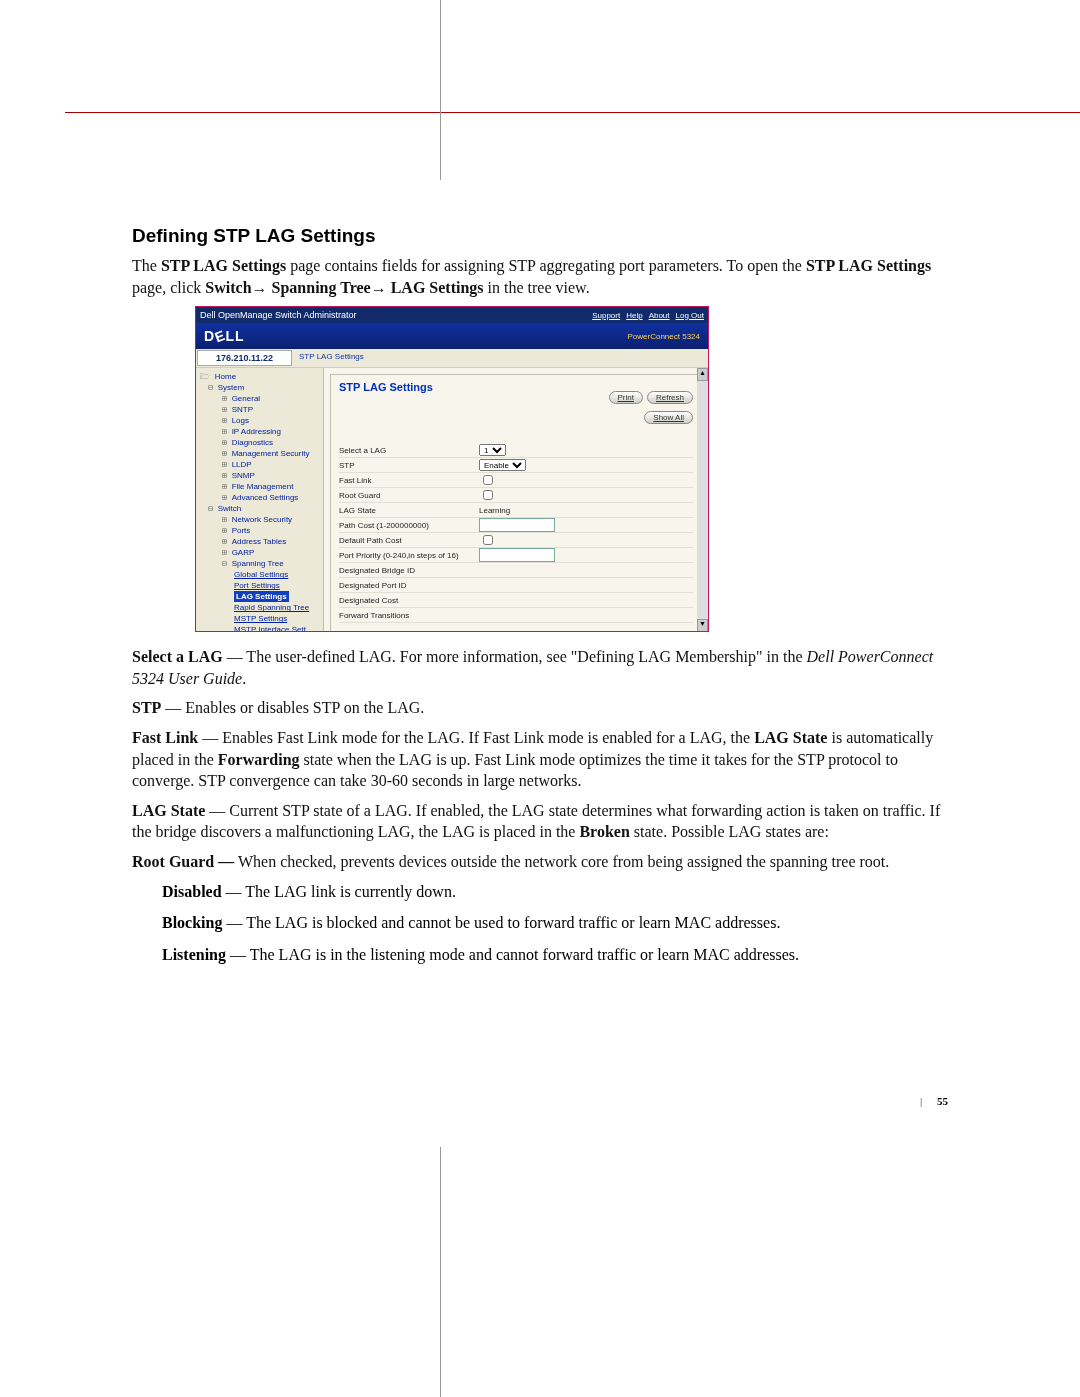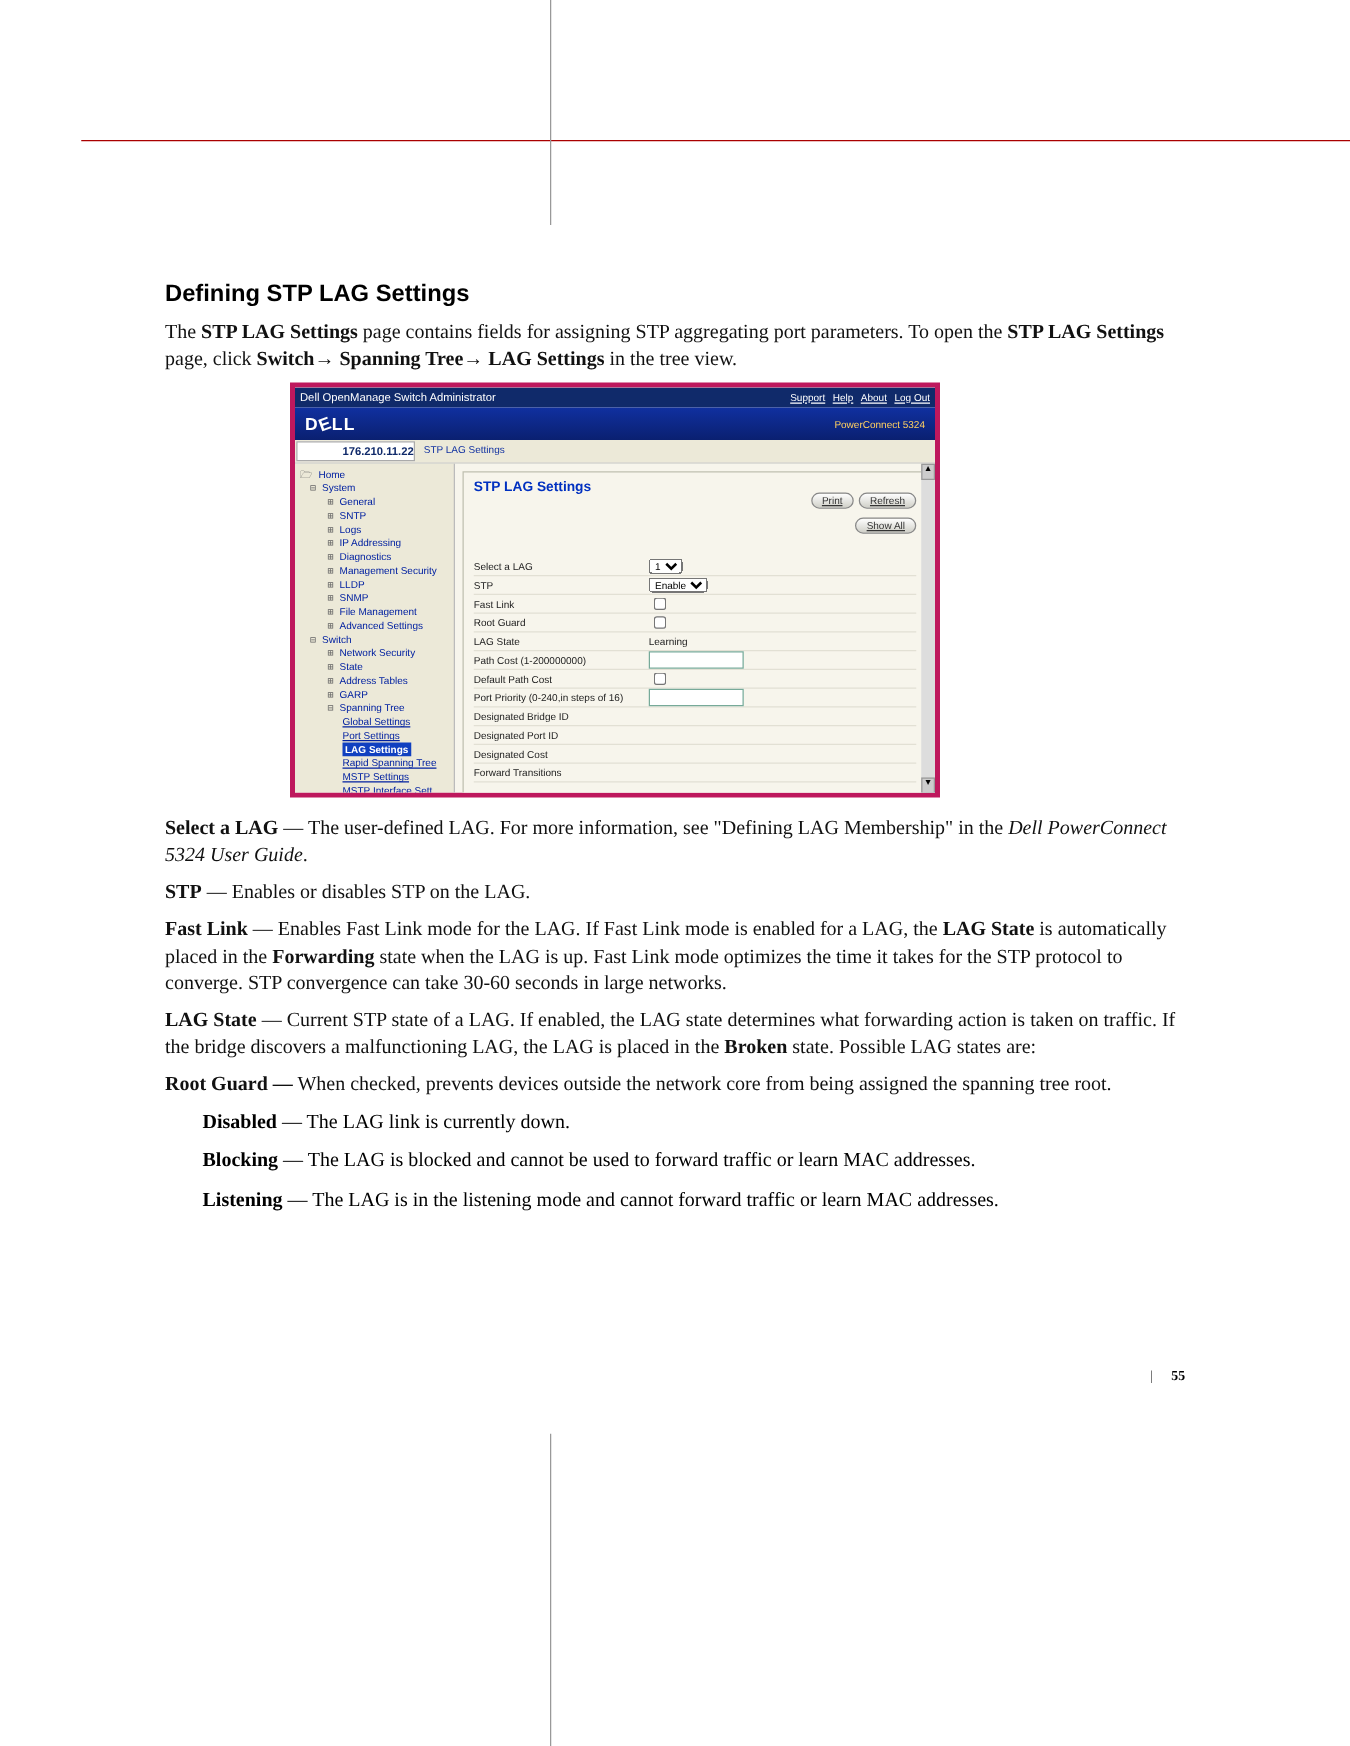--- a/index.html
+++ b/index.html
@@ -55,24 +55,24 @@
   .bold { font-weight: bold; }
   .it { font-style: italic; }
   .arrow { font-family: Arial, sans-serif; font-weight: normal; }
   .figcap {
     font-family: Arial, Helvetica, sans-serif;
     font-weight: bold;
     font-size: 13px;
     margin: 16px 0 8px 0;
   }
   .figbox {
-    border: 4px solid #be185d;
+    border: 1px solid #be185d;
     width: 512px;
     height: 324px;
-    margin: 0 0 14px 100px;
+    margin: 0 0 14px 63px;
     background: #fdfdfb;
     position: relative;
     font-family: Arial, Helvetica, sans-serif;
     overflow: hidden;
   }
   .titlebar {
     background: #102a6a;
     color: #fff;
     height: 16px;
     font-size: 9px;
@@ -103,21 +103,21 @@
     display: flex;
     border-bottom: 1px solid #ccc;
     background: #ece9d8;
   }
   .ipbox {
     width: 93px;
     background: #fff;
     border: 1px solid #aaa;
     margin: 1px;
     font-size: 9px;
-    text-align: right;
+    text-align: center;
     line-height: 14px;
     color:#102a6a;
     font-weight:bold;
   }
   .breadcrumb { font-size: 8px; color: #1030a0; padding: 3px 6px; }
   .mainwrap { display: flex; height: 264px; }
   .tree {
     width: 123px;
     border-right: 1px solid #bbb;
     background: #ece9d8;
@@ -226,21 +226,21 @@
           <div class="item lv2"><span class="exp">⊞ </span><span>Logs</span></div>
           <div class="item lv2"><span class="exp">⊞ </span><span>IP Addressing</span></div>
           <div class="item lv2"><span class="exp">⊞ </span><span>Diagnostics</span></div>
           <div class="item lv2"><span class="exp">⊞ </span><span>Management Security</span></div>
           <div class="item lv2"><span class="exp">⊞ </span><span>LLDP</span></div>
           <div class="item lv2"><span class="exp">⊞ </span><span>SNMP</span></div>
           <div class="item lv2"><span class="exp">⊞ </span><span>File Management</span></div>
           <div class="item lv2"><span class="exp">⊞ </span><span>Advanced Settings</span></div>
           <div class="item lv1"><span class="exp">⊟ </span><span>Switch</span></div>
           <div class="item lv2"><span class="exp">⊞ </span><span>Network Security</span></div>
-          <div class="item lv2"><span class="exp">⊞ </span><span>State</span></div>
+          <div class="item lv2"><span class="exp">⊞ </span><span>Ports</span></div>
           <div class="item lv2"><span class="exp">⊞ </span><span>Address Tables</span></div>
           <div class="item lv2"><span class="exp">⊞ </span><span>GARP</span></div>
           <div class="item lv2"><span class="exp">⊟ </span><span>Spanning Tree</span></div>
           <div class="item lv3"><span class="exp"></span><span>Global Settings</span></div>
           <div class="item lv3"><span class="exp"></span><span>Port Settings</span></div>
           <div class="item lv3"><span class="exp"></span><span class="sel">LAG Settings</span></div>
           <div class="item lv3"><span class="exp"></span><span>Rapid Spanning Tree</span></div>
           <div class="item lv3"><span class="exp"></span><span>MSTP Settings</span></div>
           <div class="item lv3"><span class="exp"></span><span>MSTP Interface Sett.</span></div>
         </div>

